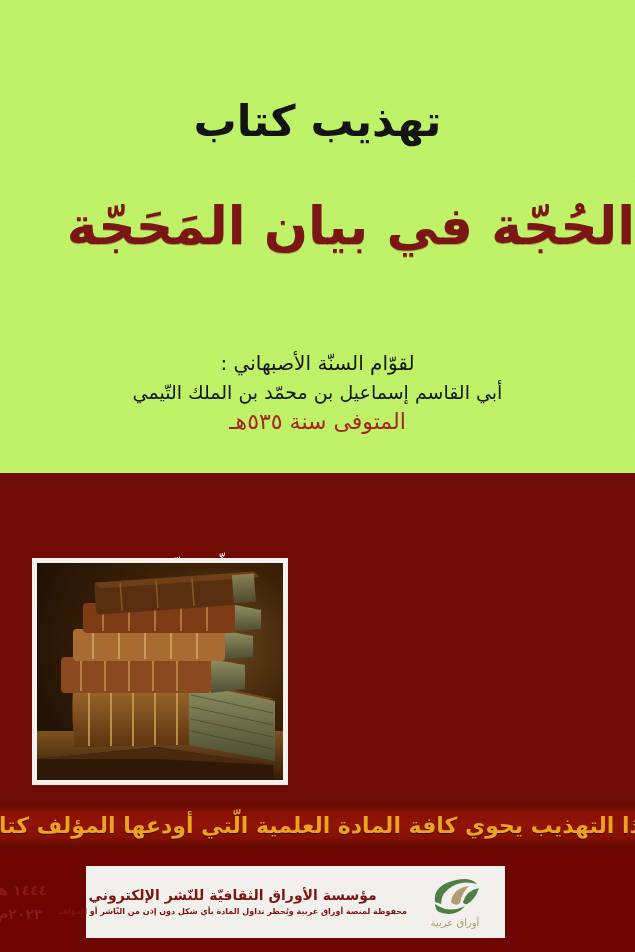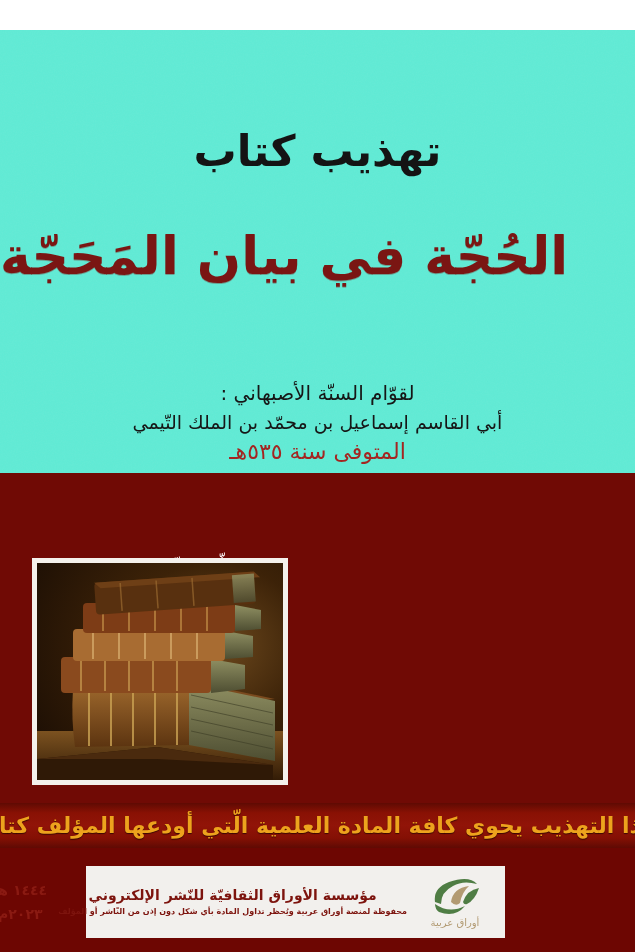--- a/index.html
+++ b/index.html
@@ -3,32 +3,31 @@
 <meta charset="utf-8">
 <style>
   html,body{margin:0;padding:0;background:#ffffff;}
   .page{
     position:relative;width:635px;height:952px;margin:0 auto;overflow:hidden;
     font-family:"DejaVu Sans",sans-serif;direction:rtl;
   }
   
   .top{
     position:absolute;top:0;left:0;width:635px;height:473px;
-    background:#5eead4;
-    margin-top:30px;
+    background:#bef264;
   }
   .top .noise{position:absolute;inset:0;width:100%;height:100%;opacity:.55;}
   .kicker{
     position:absolute;top:96px;left:0;width:100%;
     text-align:center;font-size:43px;font-weight:bold;color:#141414;
     letter-spacing:1px;
   }
   .main-title{
     position:absolute;top:196px;left:0;width:100%;margin:0;
-    text-align:left;font-size:52px;font-weight:bold;color:#7a1613;
+    text-align:right;font-size:52px;font-weight:bold;color:#7a1613;
     white-space:nowrap;text-shadow:0 1px 0 rgba(122,22,19,.35);
   }
   .author-block{
     position:absolute;top:348px;left:0;width:100%;text-align:center;
     color:#161616;font-weight:normal;
   }
   .author-intro{font-size:20px;line-height:30px;}
   .author-name{font-size:19px;line-height:29px;}
   .author-death{font-size:22px;line-height:29px;color:#a42521;}
   

